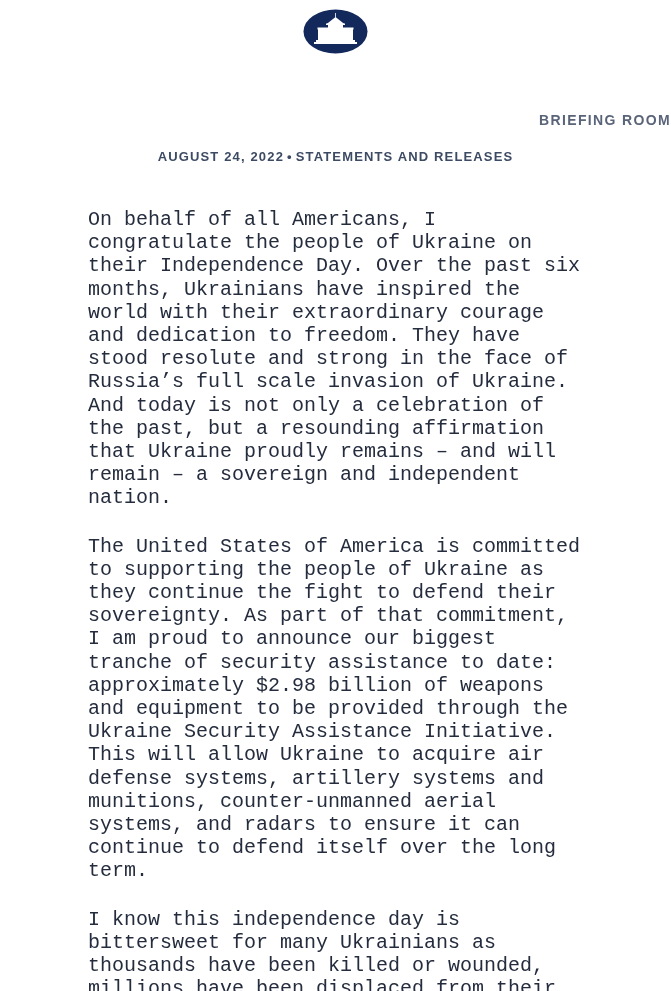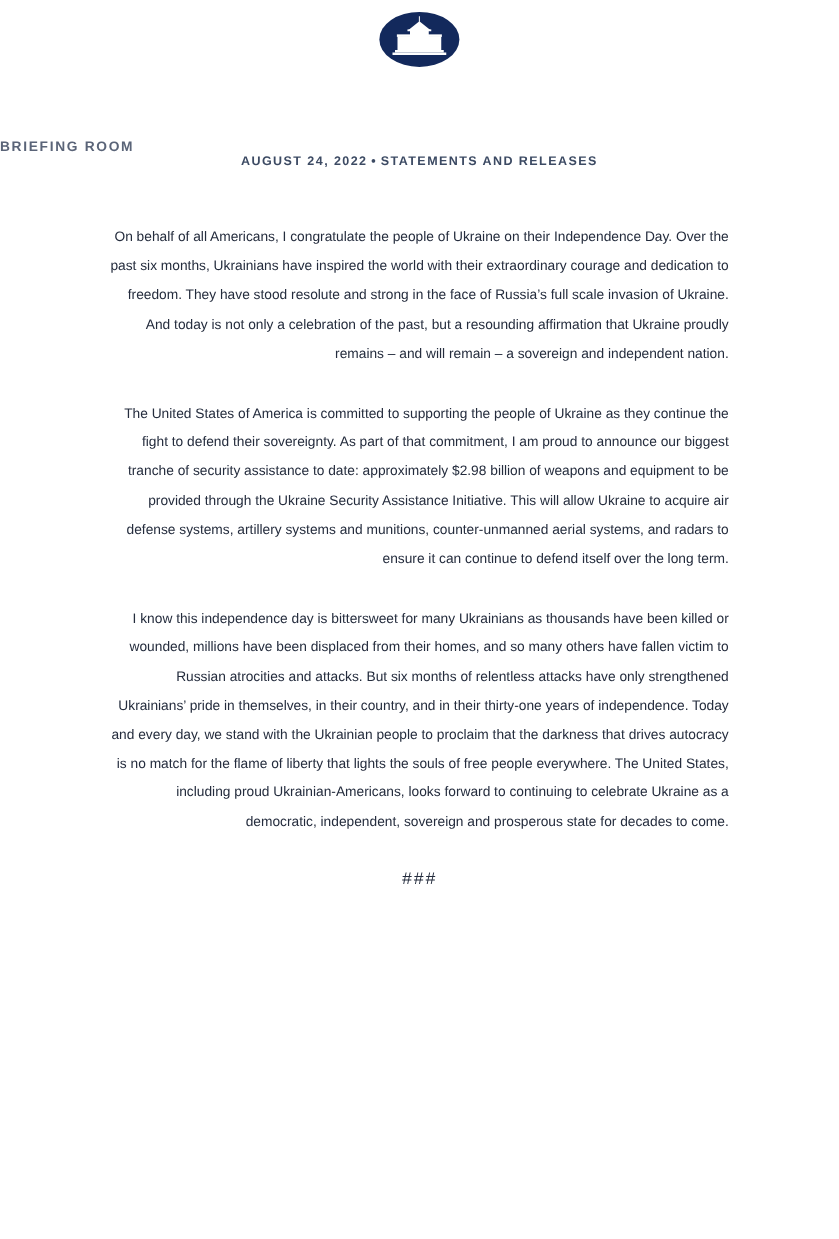--- a/index.html
+++ b/index.html
@@ -33,23 +33,23 @@
   }
   .seal {
     width: 65px;
     height: 45px;
     display: block;
   }
 
   
   .eyebrow {
     margin-top: 58px;
-    text-align: left;
+    text-align: right;
     font-family: "Liberation Sans", "DejaVu Sans", sans-serif;
-    font-size: 11px;
+    font-size: 14px;
     font-weight: 700;
     letter-spacing: 1.35px;
     color: #5a6478;
     text-transform: uppercase;
   }
 
   
   .title {
     margin: 15px auto 0 auto;
     width: 610px;
@@ -57,46 +57,47 @@
     font-family: "Liberation Serif", "DejaVu Serif", serif;
     font-weight: 400;
     font-size: 38px;
     line-height: 1.17;
     color: #1b2a52;
     letter-spacing: -0.2px;
   }
 
   
   .meta {
+    margin-top: 21px;
     text-align: center;
     font-family: "Liberation Sans", "DejaVu Sans", sans-serif;
-    font-size: 10px;
+    font-size: 13px;
     font-weight: 700;
     letter-spacing: 1.15px;
     color: #3c4a63;
     text-transform: uppercase;
   }
   .meta .sep {
     padding: 0 3px;
     color: #3c4a63;
   }
 
   
   .article-body {
     width: 495px;
     margin: 0 auto;
     padding-top: 44px;
   }
   .article-body p {
     margin: 0 0 25px 0;
-    font-family: Liberation Sans, sans-serif;
-    font-size: 11px;
+    font-family: Liberation Mono, monospace;
+    font-size: 20px;
     line-height: 23.2px;
     color: #242c3d;
-    text-align: right;
+    text-align: left;
   }
   .article-body p:last-of-type {
     margin-bottom: 17px;
   }
 
   
   .end-mark {
     margin-top: 26px;
     text-align: center;
     font-family: "Liberation Mono", "DejaVu Sans Mono", monospace;

